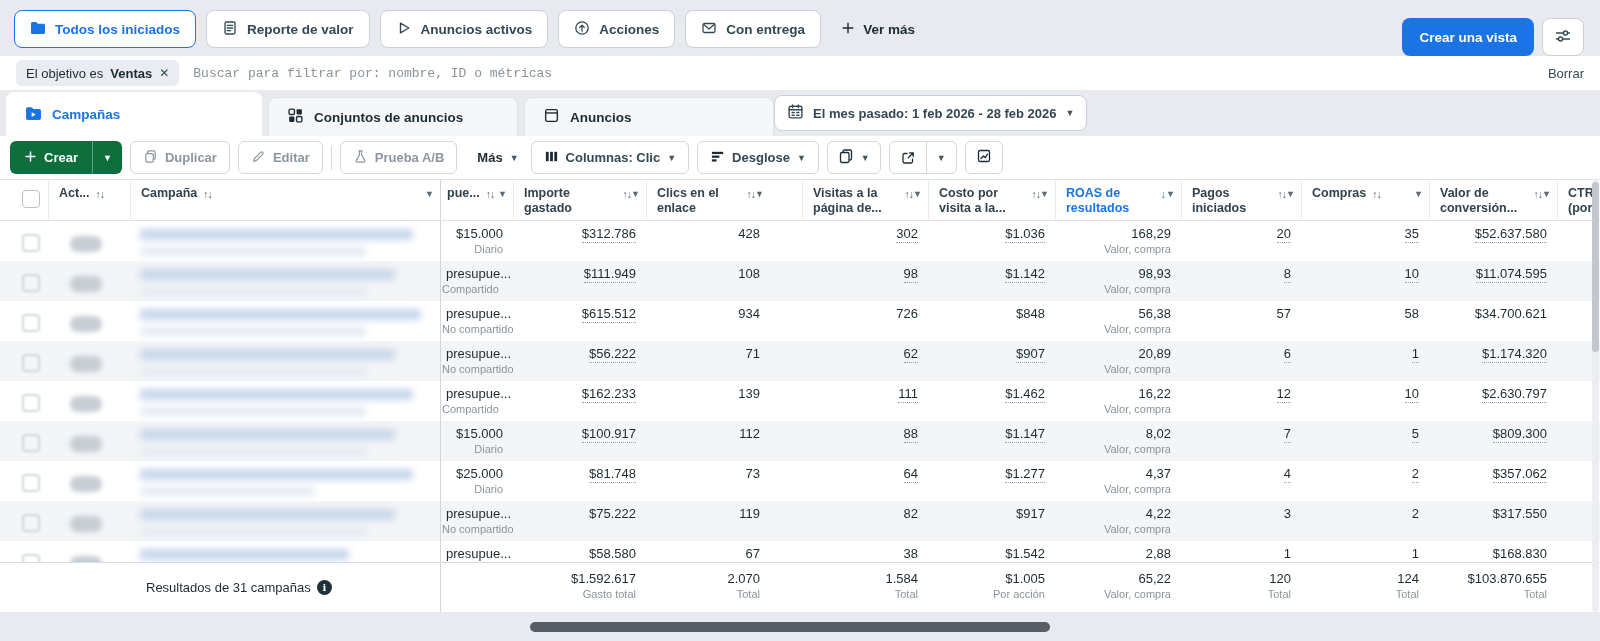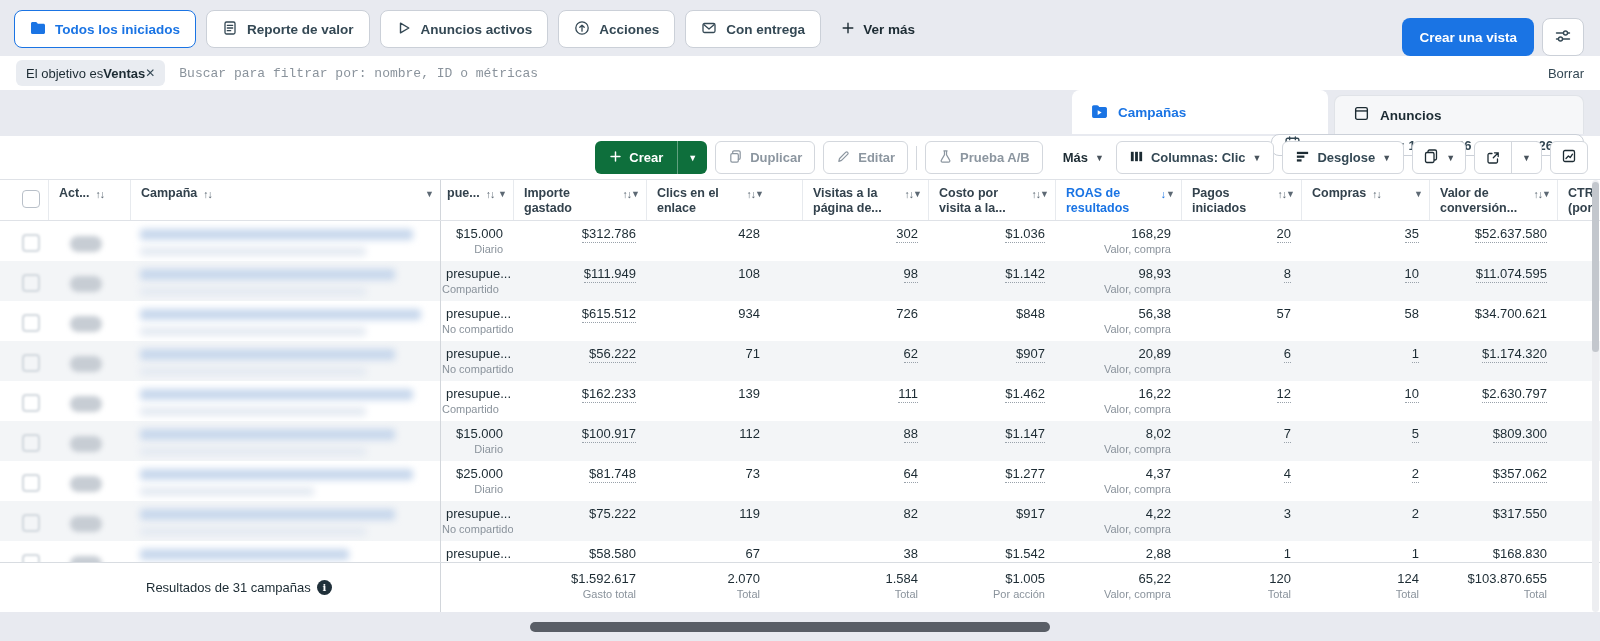--- a/index.html
+++ b/index.html
@@ -21,41 +21,41 @@
   }
   .preset.active { border:1.5px solid #1a74e4; color:#1a74e4; }
   .preset svg { flex:none; }
   .linkbtn { display:flex; align-items:center; gap:8px; border:none; background:transparent; font-size:13.5px; font-weight:700; color:#1c2b33; height:38px; padding:0 10px; cursor:pointer; }
   .topright { display:flex; align-items:center; gap:8px;margin-top:16px; }
   .btn-primary { background:#1a74e4; color:#fff; border:none; border-radius:8px; height:38px; padding:0 17px; font-weight:700; font-size:13.5px; cursor:pointer; }
   .btn-square { width:42px; height:38px; background:#fff; border:1px solid #cbd0d8; border-radius:8px; display:flex; align-items:center; justify-content:center; cursor:pointer; color:#344854; }
 
   
   .filterbar { background:#fff; height:34px; display:flex; align-items:center; gap:14px; padding:0 16px; }
-  .chip { background:#e9ecf1; border-radius:6px; height:26px; display:flex; align-items:center; padding:0 10px; font-size:13px; color:#1c2b33; cursor:pointer; white-space:nowrap; }
+  .chip { background:#e9ecf1; border-radius:6px; height:26px; display:flex; align-items:center; gap:7px; padding:0 10px; font-size:13px; color:#1c2b33; cursor:pointer; white-space:nowrap; }
   .chip b { font-weight:700; }
   .chip .x { font-size:12px; color:#344854; cursor:pointer; }
   .searchbox { flex:1; border:none; outline:none; font-size:13px; color:#1c2b33; background:transparent; font-family:Liberation Mono, monospace; }
   .searchbox::placeholder { color:#8a939c; }
   .clearlink { color:#344854; font-size:13px; text-decoration:none; cursor:pointer; }
 
   
-  .tabsrow { display:flex; align-items:flex-end; justify-content:flex-start; padding:0 16px 0 6px; height:46px;flex-direction:column; }
+  .tabsrow { display:flex; align-items:flex-end; justify-content:flex-start; padding:0 16px 0 6px; height:46px; }
   .tabs { display:flex; align-items:flex-end; gap:6px; }
   .tab {
     display:flex; align-items:center; gap:10px; height:39px; width:250px; padding:0 18px;
     background:#f6f7f9; border:1px solid #e0e3e8; border-bottom:none;
     border-radius:8px 8px 0 0; font-size:13.5px; font-weight:700; color:#1c2b33; cursor:pointer;
   }
   .tab.active { background:#fff; color:#1a74e4; height:44px; border-color:#fff; width:256px; }
   .datebtn { height:36px; background:#fff; border:1px solid #cbd0d8; border-radius:8px; display:flex; align-items:center; gap:9px; padding:0 12px; font-size:13px; font-weight:700; color:#344854; margin-bottom:5px; cursor:pointer; white-space:nowrap; }
   .caret { font-size:9px; color:#49535c; }
 
   
-  .toolbar { background:#fff; height:43px; display:flex; align-items:center; justify-content:flex-end; padding:0 12px 0 10px; }
+  .toolbar { background:#fff; height:43px; display:flex; align-items:center; justify-content:flex-start; padding:0 12px 0 10px; }
   .tgroup { display:flex; align-items:center; gap:8px; }
   .btn-create { display:flex; align-items:stretch; background:#0e6f3c; border-radius:6px; overflow:hidden; height:33px; color:#fff; cursor:pointer; }
   .btn-create .main { display:flex; align-items:center; gap:7px; padding:0 14px; font-size:13px; font-weight:700; }
   .btn-create .drop { display:flex; align-items:center; padding:0 10px; border-left:1px solid rgba(255,255,255,.35); }
   .btn-create .drop .caret{ color:#fff; }
   .tbtn { height:33px; border:1px solid #d3d7dd; border-radius:6px; background:#fff; display:flex; align-items:center; gap:7px; padding:0 12px; font-size:13px; font-weight:700; color:#8c96a0; cursor:pointer; white-space:nowrap; }
   .tbtn.dark { color:#344854; }
   .tbtn.noborder { border:none; color:#1c2b33; }
   .tbtn.iconic { padding:0 10px; }
   .vsep { width:1px; height:24px; background:#d3d7dd; }
@@ -196,20 +196,29 @@
     <div class="tabs">
       <div class="tab active">
         <span><svg width="17" height="17" viewBox="0 0 16 16">
               <path fill="#1a74e4" d="M1 3.5C1 2.7 1.7 2 2.5 2h3.2c.5 0 .9.2 1.2.6l.9 1.1h5.7c.8 0 1.5.7 1.5 1.5v7.3c0 .8-.7 1.5-1.5 1.5h-11A1.5 1.5 0 0 1 1 12.5z"></path>
               <path fill="#fff" d="M6.3 6.8 10 9l-3.7 2.2z"></path>
             </svg></span>
         <span>Campañas</span>
       </div>
       <div class="tab">
         <span><svg width="17" height="17" viewBox="0 0 16 16">
+              <rect x="2" y="2" width="5" height="5" rx="1" fill="none" stroke="#1c2b33" stroke-width="1.3"></rect>
+              <rect x="9" y="2" width="5" height="5" rx="1" fill="#1c2b33"></rect>
+              <rect x="2" y="9" width="5" height="5" rx="1" fill="#1c2b33"></rect>
+              <rect x="9" y="9" width="5" height="5" rx="1" fill="none" stroke="#1c2b33" stroke-width="1.3"></rect>
+            </svg></span>
+        <span>Conjuntos de anuncios</span>
+      </div>
+      <div class="tab">
+        <span><svg width="17" height="17" viewBox="0 0 16 16">
               <rect x="2.5" y="2.5" width="11" height="11" rx="1.5" fill="none" stroke="#1c2b33" stroke-width="1.3"></rect>
               <path d="M2.5 5.6h11" stroke="#1c2b33" stroke-width="1.3"></path>
             </svg></span>
         <span>Anuncios</span>
       </div>
     </div>
     <button class="datebtn">
       <span><svg width="17" height="17" viewBox="0 0 16 16">
             <rect x="2" y="3" width="12" height="11" rx="1.5" fill="none" stroke="#344854" stroke-width="1.3"></rect>
             <path d="M2 6.3h12M5.3 1.8v2.6M10.7 1.8v2.6M4.8 9h2M9.2 9h2M4.8 11.5h2M9.2 11.5h2" stroke="#344854" stroke-width="1.3" stroke-linecap="round"></path>

